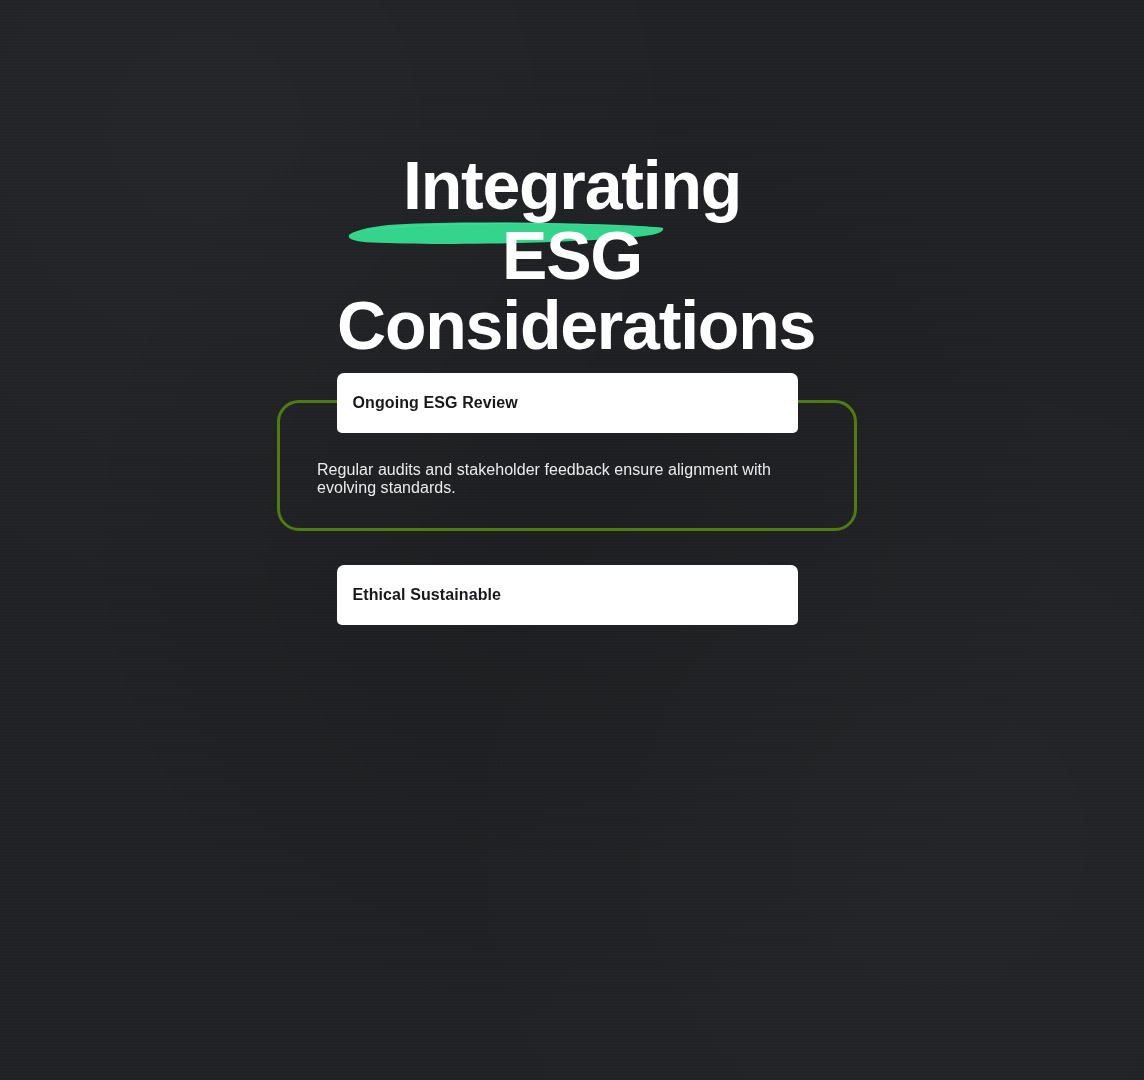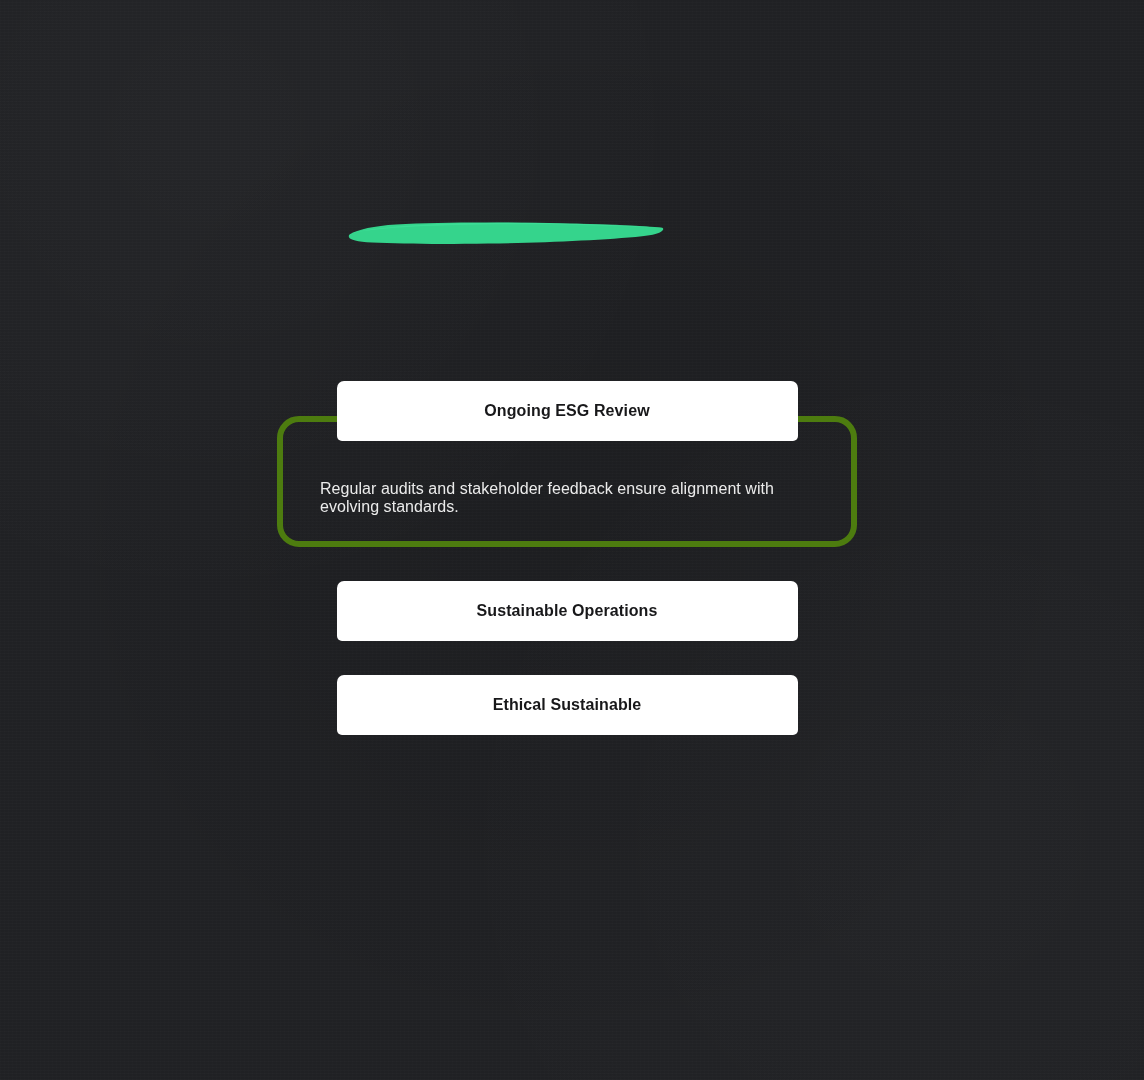--- a/index.html
+++ b/index.html
@@ -84,46 +84,46 @@
 
   .card {
     position: relative;
     width: 580px;
     margin-bottom: 34px;
   }
 
   .card-tab {
     position: relative;
     z-index: 3;
-    margin: 8px auto;
+    margin: 0 auto;
     width: 461px;
     height: 60px;
     background: #ffffff;
     border-radius: 7px 7px 5px 5px;
     display: flex;
     align-items: center;
-    justify-content: center;
+    justify-content: flex-start;
   }
 
   .card-tab-title {
     color: #18181a;
     font-size: 16px;
     font-weight: bold;
     letter-spacing: 0.1px;
     text-align: center;
     padding: 0 16px;
   }
 
   .card-body {
     position: relative;
     z-index: 1;
     margin-top: -33px;
     width: 580px;
     height: 131px;
-    border: 6px solid #4d7c0f;
+    border: 3px solid #4d7c0f;
     border-radius: 22px;
     background: transparent;
   }
 
   .card-desc {
     position: absolute;
     left: 37px;
     top: 58px;
     width: 505px;
     color: #ebebeb;
@@ -144,20 +144,25 @@
     background: #ffffff;
   }
 </style>
 </head>
 <body>
 
 <div class="bg-texture"></div>
 
 <div class="page">
 
+  <div class="title-block">
+    <div class="title-inner">
+      <h1 class="page-title">Integrating ESG Considerations</h1>
+    </div>
+  </div>
 
   <svg class="title-highlight" viewBox="0 0 316 25" preserveAspectRatio="none">
     <path d="M1.5,13.5
              C 10,8.5 26,5.0 48,3.6
              C 92,0.9 160,1.2 214,2.4
              C 254,3.3 290,4.6 311,6.2
              C 315.5,6.6 316,7.6 314.5,9.4
              C 312,12.4 305,14.0 294,15.2
              C 256,19.2 196,21.6 140,22.6
              C 94,23.4 52,23.0 24,21.6
@@ -173,23 +178,20 @@
       <div class="card-tab">
         <span class="card-tab-title">Ongoing ESG Review</span>
       </div>
       <div class="card-body">
         <div class="tab-mask"></div>
         <p class="card-desc">Regular audits and stakeholder feedback ensure alignment with evolving standards.</p>
       </div>
     </div>
 
     <div class="card">
-      <div class="card-tab">
-        <span class="card-tab-title">Sustainable Operations</span>
-      </div>
     </div>
 
     <div class="card">
       <div class="card-tab">
         <span class="card-tab-title">Ethical Sustainable</span>
       </div>
     </div>
 
   </div>
 

